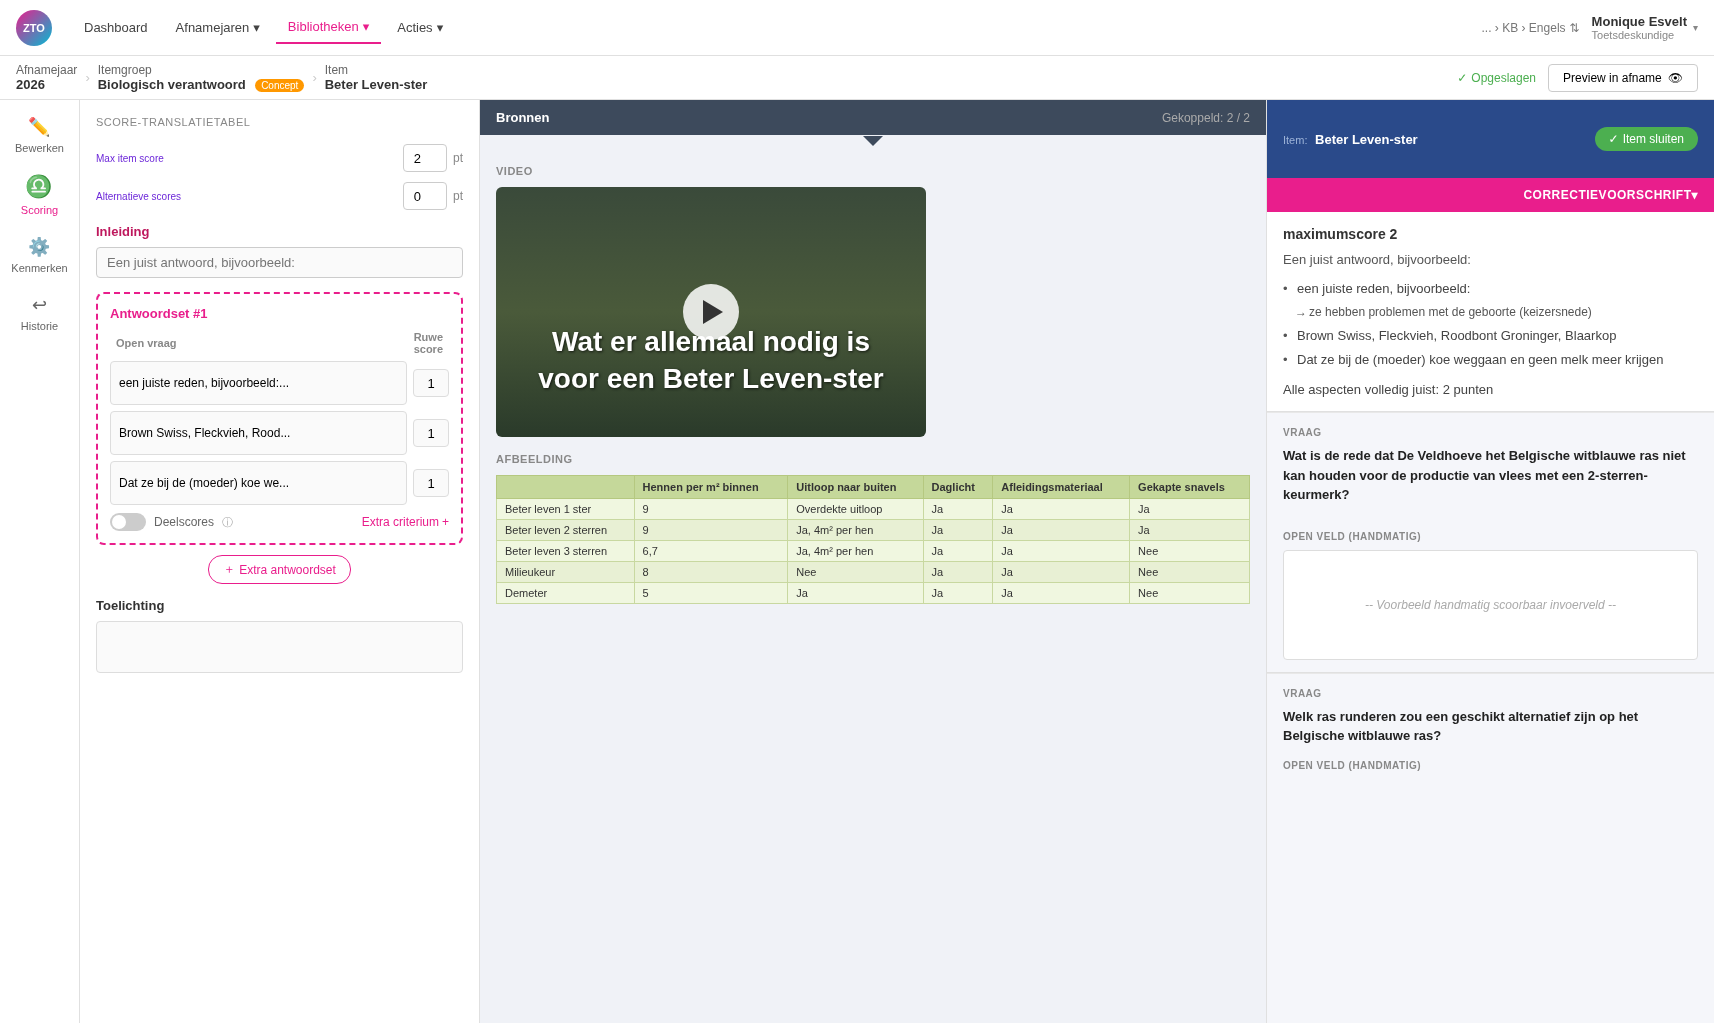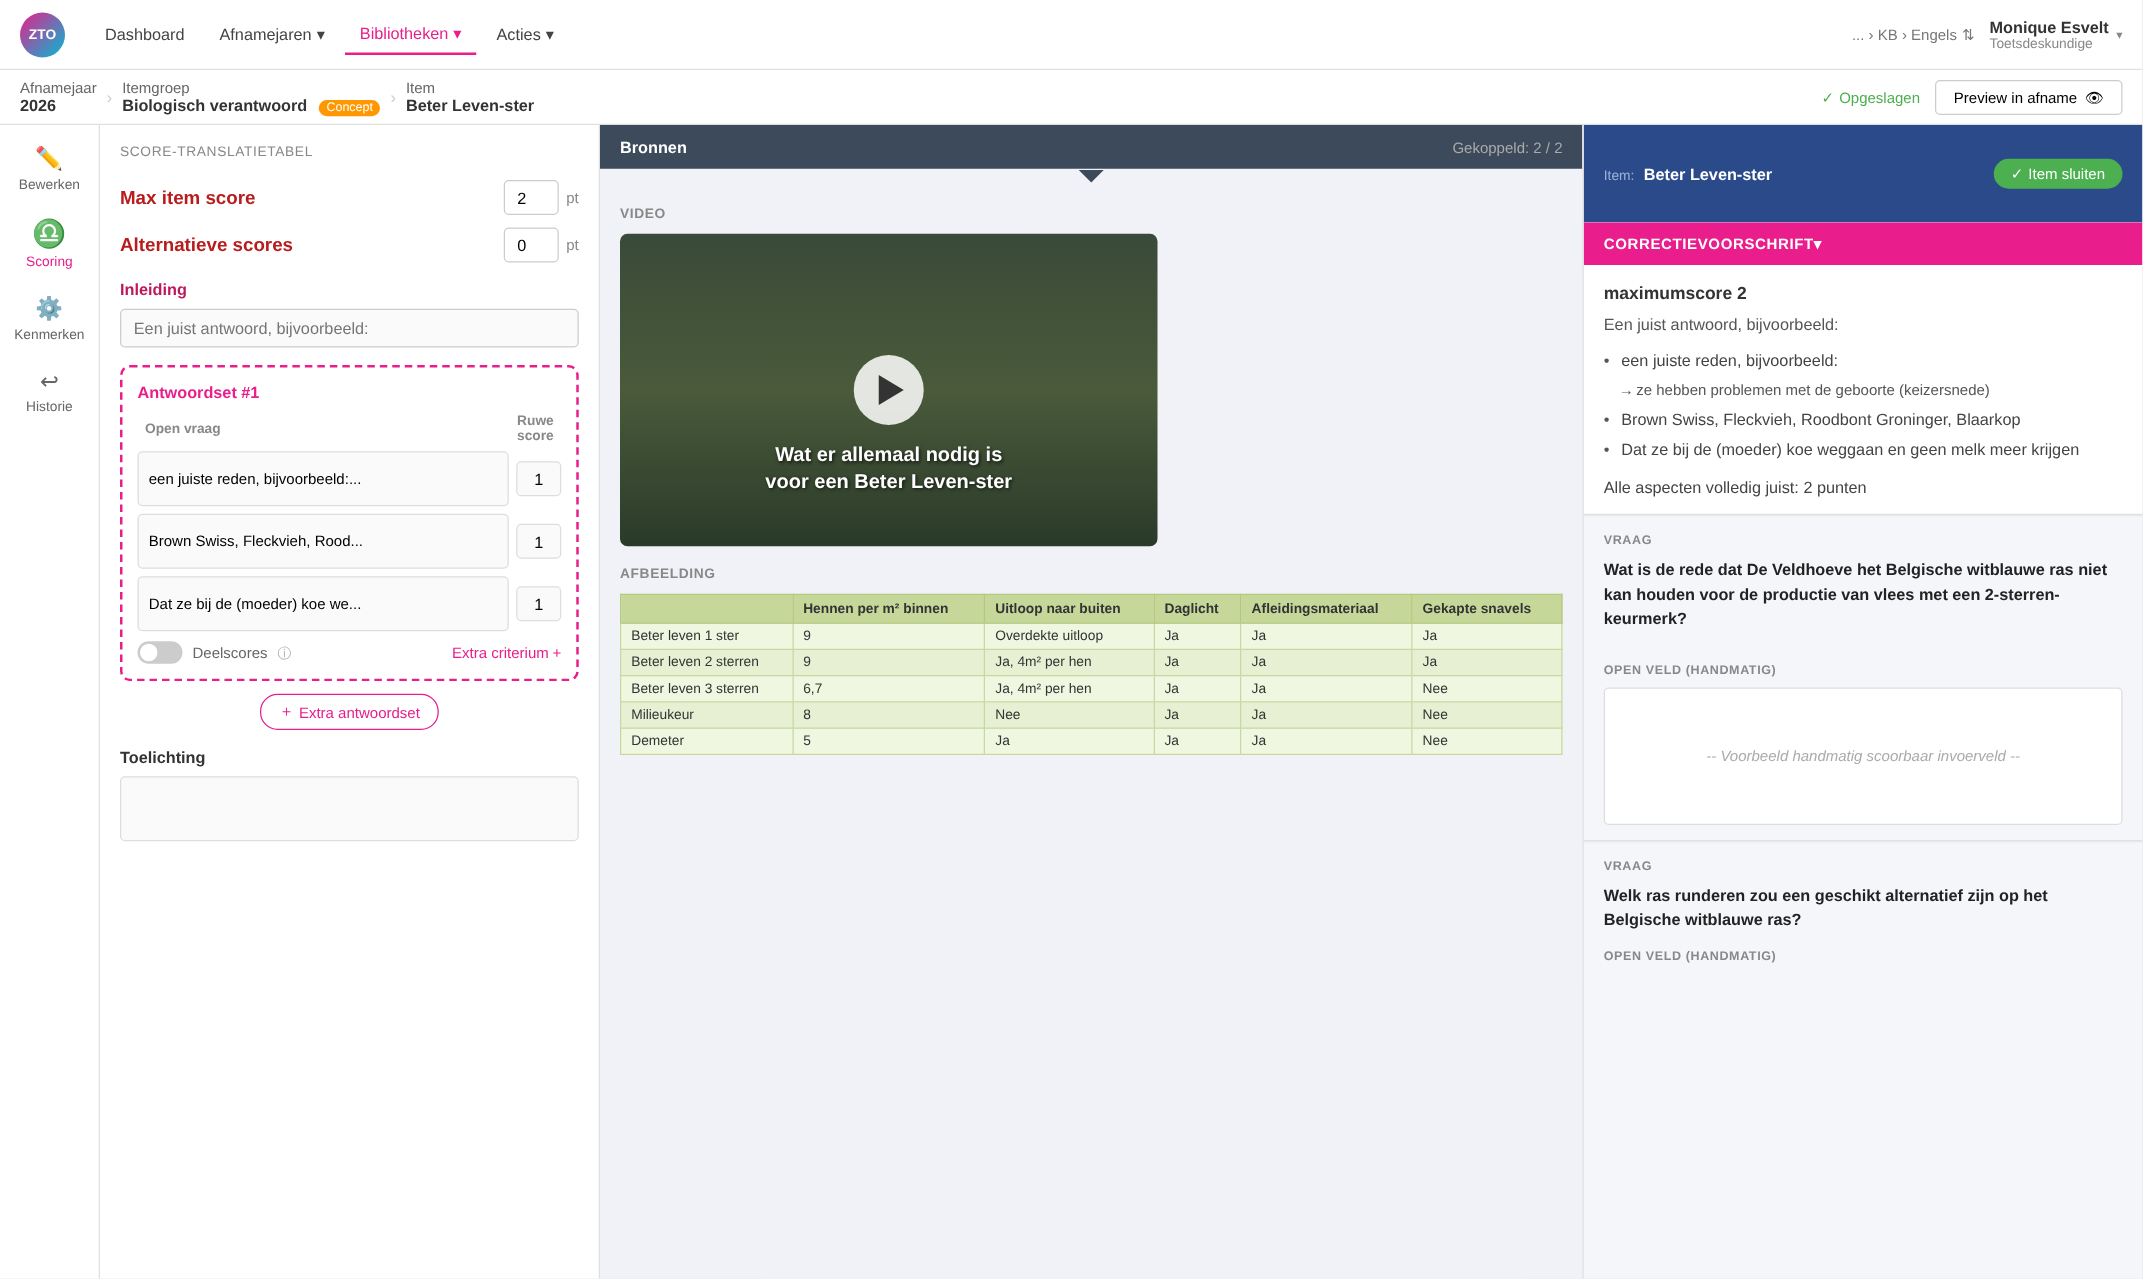--- a/index.html
+++ b/index.html
@@ -96,21 +96,21 @@
     
     .scoring-panel {
       width: 400px;
       background: #fff;
       border-right: 1px solid #e0e0e0;
       overflow-y: auto;
       padding: 16px;
     }
     .panel-title { font-size: 11px; color: #888; text-transform: uppercase; letter-spacing: 0.5px; margin-bottom: 16px; }
     .score-row { display: flex; align-items: center; margin-bottom: 10px; }
-    .score-label { flex: 1; font-size: 15px; color: #b91c1c; font-weight: 700; }
+    .score-label { flex: 1; font-size: 10px; color: #6d28d9; font-weight: 400; }
     .score-input {
       width: 44px; height: 28px; border: 1px solid #ccc; border-radius: 4px;
       text-align: center; font-size: 13px; margin-right: 6px;
     }
     .score-unit { color: #888; font-size: 12px; }
 
     .section-title { font-weight: 600; font-size: 13px; margin: 14px 0 8px; color: #be185d; }
 
     .intro-input {
       width: 100%; border: 1px solid #ccc; border-radius: 4px;
@@ -205,21 +205,21 @@
       position: relative;
       overflow: hidden;
       display: flex; align-items: center; justify-content: center;
     }
     .video-overlay-text {
       position: absolute;
       bottom: 40px;
       left: 50%;
       transform: translateX(-50%);
       color: #fff;
-      font-size: 16px;
+      font-size: 28px;
       font-weight: 700;
       text-align: center;
       line-height: 1.3;
       white-space: nowrap;
       text-shadow: 1px 1px 3px rgba(0,0,0,0.7);
     }
     .play-btn {
       width: 56px; height: 56px;
       background: rgba(255,255,255,0.85);
       border-radius: 50%;
@@ -263,21 +263,21 @@
     }
 
     .correctie-section {
       background: #fff;
       margin: 0;
     }
     .correctie-header {
       background: #e91e8c;
       color: #fff;
       padding: 10px 16px;
-      display: flex; align-items: center; justify-content: flex-start;
+      display: flex; align-items: center; justify-content: flex-end;
       font-size: 12px; font-weight: 600; text-transform: uppercase; letter-spacing: 0.5px;
       cursor: pointer;
     }
     .correctie-content { padding: 14px 16px; background: #fff; }
     .correctie-max-score { font-weight: 700; font-size: 14px; margin-bottom: 10px; }
     .correctie-intro { margin-bottom: 10px; font-size: 13px; color: #555; }
     .correctie-list { list-style: none; padding: 0; margin-bottom: 10px; }
     .correctie-list li { font-size: 13px; color: #444; padding: 3px 0 3px 14px; position: relative; line-height: 1.4; }
     .correctie-list li::before { content: '•'; position: absolute; left: 0; color: #555; }
     .correctie-list li.sub-item { padding-left: 26px; font-size: 12px; color: #555; }

